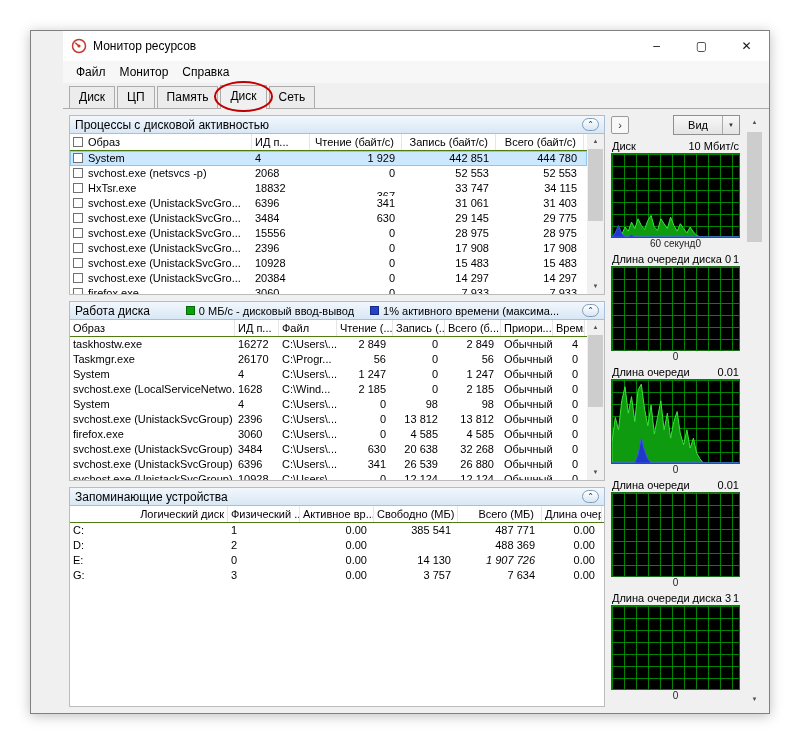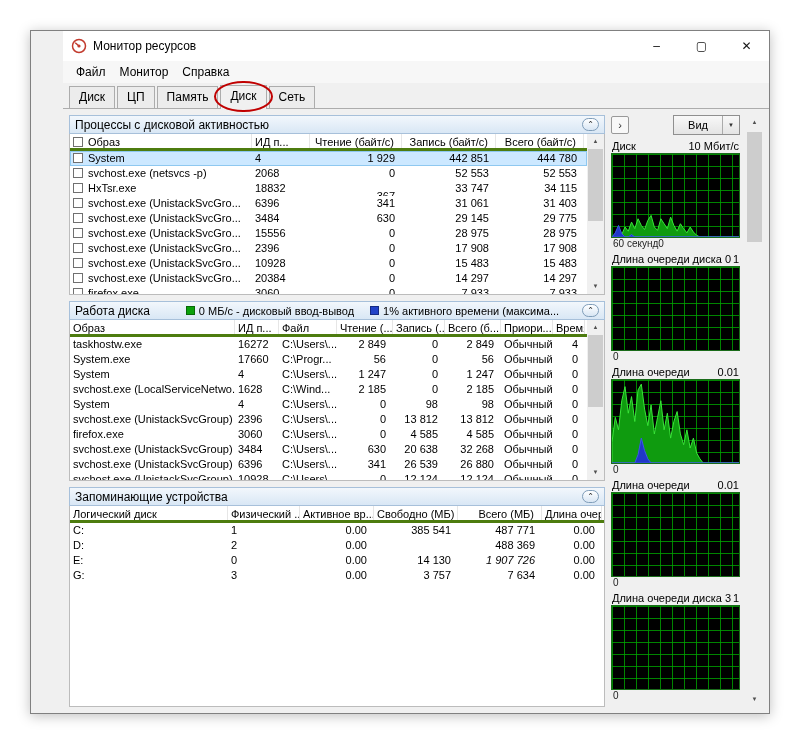--- a/index.html
+++ b/index.html
@@ -32,21 +32,21 @@
   .collapse-btn{width:17px;height:13px;border:1px solid #7f9db9;border-radius:7px;background:linear-gradient(#ffffff,#d8e6f4);
                 font-size:8px;line-height:11px;text-align:center;color:#2a2a2a;}
   .legend{display:flex;align-items:center;gap:16px;margin-left:36px;}
   .lg-item{display:flex;align-items:center;gap:4px;font-size:11px;color:#000;white-space:nowrap;}
   .lg-sq{width:9px;height:9px;display:inline-block;border:1px solid rgba(0,0,0,.35);}
   
   .tablewrap{display:flex;border:1px solid #bcbcbc;border-top:none;background:#fff;min-height:0;}
   .table-viewport{flex:1;overflow:hidden;min-width:0;}
   .vp-160{height:160px;}
   .trow{display:flex;height:15px;line-height:15px;white-space:nowrap;}
-  .trow.thead{height:17px;line-height:17px;border-bottom:3px solid #4d7c0f;}
+  .trow.thead{height:17px;line-height:17px;border-bottom:1px solid #4d7c0f;}
   .trow.sel{background:#cce8ff;box-shadow:inset 0 0 0 1px #8ec8f0;}
   .tcell{padding:0 3px;font-size:11px;color:#000;overflow:hidden;flex:0 0 auto;}
   .tcell.num{text-align:right;padding-right:7px;}
   .hcell{border-right:1px solid #e6e6e6;color:#000;}
   .cb{display:inline-block;width:10px;height:10px;border:1px solid #707070;background:#fff;margin-right:5px;vertical-align:-1px;}
   
   .vscroll{width:17px;background:#f0f0f0;display:flex;flex-direction:column;flex:0 0 auto;}
   .sb-btn{height:15px;font-size:6px;line-height:15px;text-align:center;color:#505050;}
   .sb-track{flex:1;position:relative;}
   .sb-thumb{position:absolute;left:1px;right:1px;background:#cdcdcd;}
@@ -62,21 +62,21 @@
   .view-label{padding:0 14px;font-size:11px;line-height:18px;color:#000;border-right:1px solid #aaa;}
   .view-arrow{width:16px;font-size:6px;line-height:18px;text-align:center;color:#333;}
   .graphs-list{flex:1;display:flex;flex-direction:column;min-height:0;}
   .graph-panel{margin-bottom:2px;}
   .gtitle{height:14px;display:flex;justify-content:space-between;font-size:11px;color:#000;padding:0 1px;line-height:14px;}
   .graph{height:85px;position:relative;background-color:#000;border:1px solid #1a6b1a;
          background-image:linear-gradient(to right, rgba(0,165,0,.8) 1px, transparent 1px),
                           linear-gradient(to bottom, rgba(0,165,0,.8) 1px, transparent 1px);
          background-size:12px 12px;}
   .graph svg{position:absolute;inset:0;width:100%;height:100%;}
-  .gfooter{height:12px;display:flex;justify-content:flex-start;font-size:10px;color:#222;padding:0 2px;line-height:12px;}
+  .gfooter{height:12px;display:flex;justify-content:center;font-size:10px;color:#222;padding:0 2px;line-height:12px;}
 </style>
 </head>
 <body>
 
 <div class="window">
 
   <div class="titlebar">
     <span class="app-icon">
       <svg viewBox="0 0 16 16" width="16" height="16">
         <circle cx="8" cy="8" r="6.5" fill="#ffffff" stroke="#c23b2e" stroke-width="1.5"></circle>
@@ -238,22 +238,22 @@
                 <div class="tcell" style="width: 165px;"><span>taskhostw.exe</span></div>
                 <div class="tcell" style="width: 44px;"><span>16272</span></div>
                 <div class="tcell" style="width: 58px;"><span>C:\Users\...</span></div>
                 <div class="tcell num" style="width: 56px;"><span>2 849</span></div>
                 <div class="tcell num" style="width: 52px;"><span>0</span></div>
                 <div class="tcell num" style="width: 56px;"><span>2 849</span></div>
                 <div class="tcell" style="width: 52px;"><span>Обычный</span></div>
                 <div class="tcell num" style="width: 32px;"><span>4</span></div>
               </div>
               <div class="trow">
-                <div class="tcell" style="width: 165px;"><span>System.exe</span></div>
-                <div class="tcell" style="width: 44px;"><span>17660</span></div>
+                <div class="tcell" style="width: 165px;"><span>Taskmgr.exe</span></div>
+                <div class="tcell" style="width: 44px;"><span>26170</span></div>
                 <div class="tcell" style="width: 58px;"><span>C:\Progr...</span></div>
                 <div class="tcell num" style="width: 56px;"><span>56</span></div>
                 <div class="tcell num" style="width: 52px;"><span>0</span></div>
                 <div class="tcell num" style="width: 56px;"><span>56</span></div>
                 <div class="tcell" style="width: 52px;"><span>Обычный</span></div>
                 <div class="tcell num" style="width: 32px;"><span>0</span></div>
               </div>
               <div class="trow">
                 <div class="tcell" style="width: 165px;"><span>System</span></div>
                 <div class="tcell" style="width: 44px;"><span>4</span></div>
@@ -347,21 +347,21 @@
 
       <section class="panel grow">
         <div class="section-header">
           <span class="sec-title">Запоминающие устройства</span>
           <span class="spacer"></span>
           <span class="collapse-btn">⌃</span>
         </div>
         <div class="tablewrap" style="flex:1;">
           <div class="table-viewport" id="tbl-storage">
               <div class="trow thead">
-                <div class="tcell hcell" style="width: 158px;"><span>Логический диск</span></div>
+                <div class="tcell hcell" style="width: 158px; text-align: right;"><span>Логический диск</span></div>
                 <div class="tcell hcell" style="width: 72px;"><span>Физический ...</span></div>
                 <div class="tcell hcell num" style="width: 74px;"><span>Активное вр...</span></div>
                 <div class="tcell hcell num" style="width: 84px;"><span>Свободно (МБ)</span></div>
                 <div class="tcell hcell num" style="width: 84px;"><span>Всего (МБ)</span></div>
                 <div class="tcell hcell num" style="width: 60px;"><span>Длина очере...</span></div>
               </div>
               <div class="trow">
                 <div class="tcell" style="width: 158px;"><span>C:</span></div>
                 <div class="tcell" style="width: 72px;"><span>1</span></div>
                 <div class="tcell num" style="width: 74px;"><span>0.00</span></div>

